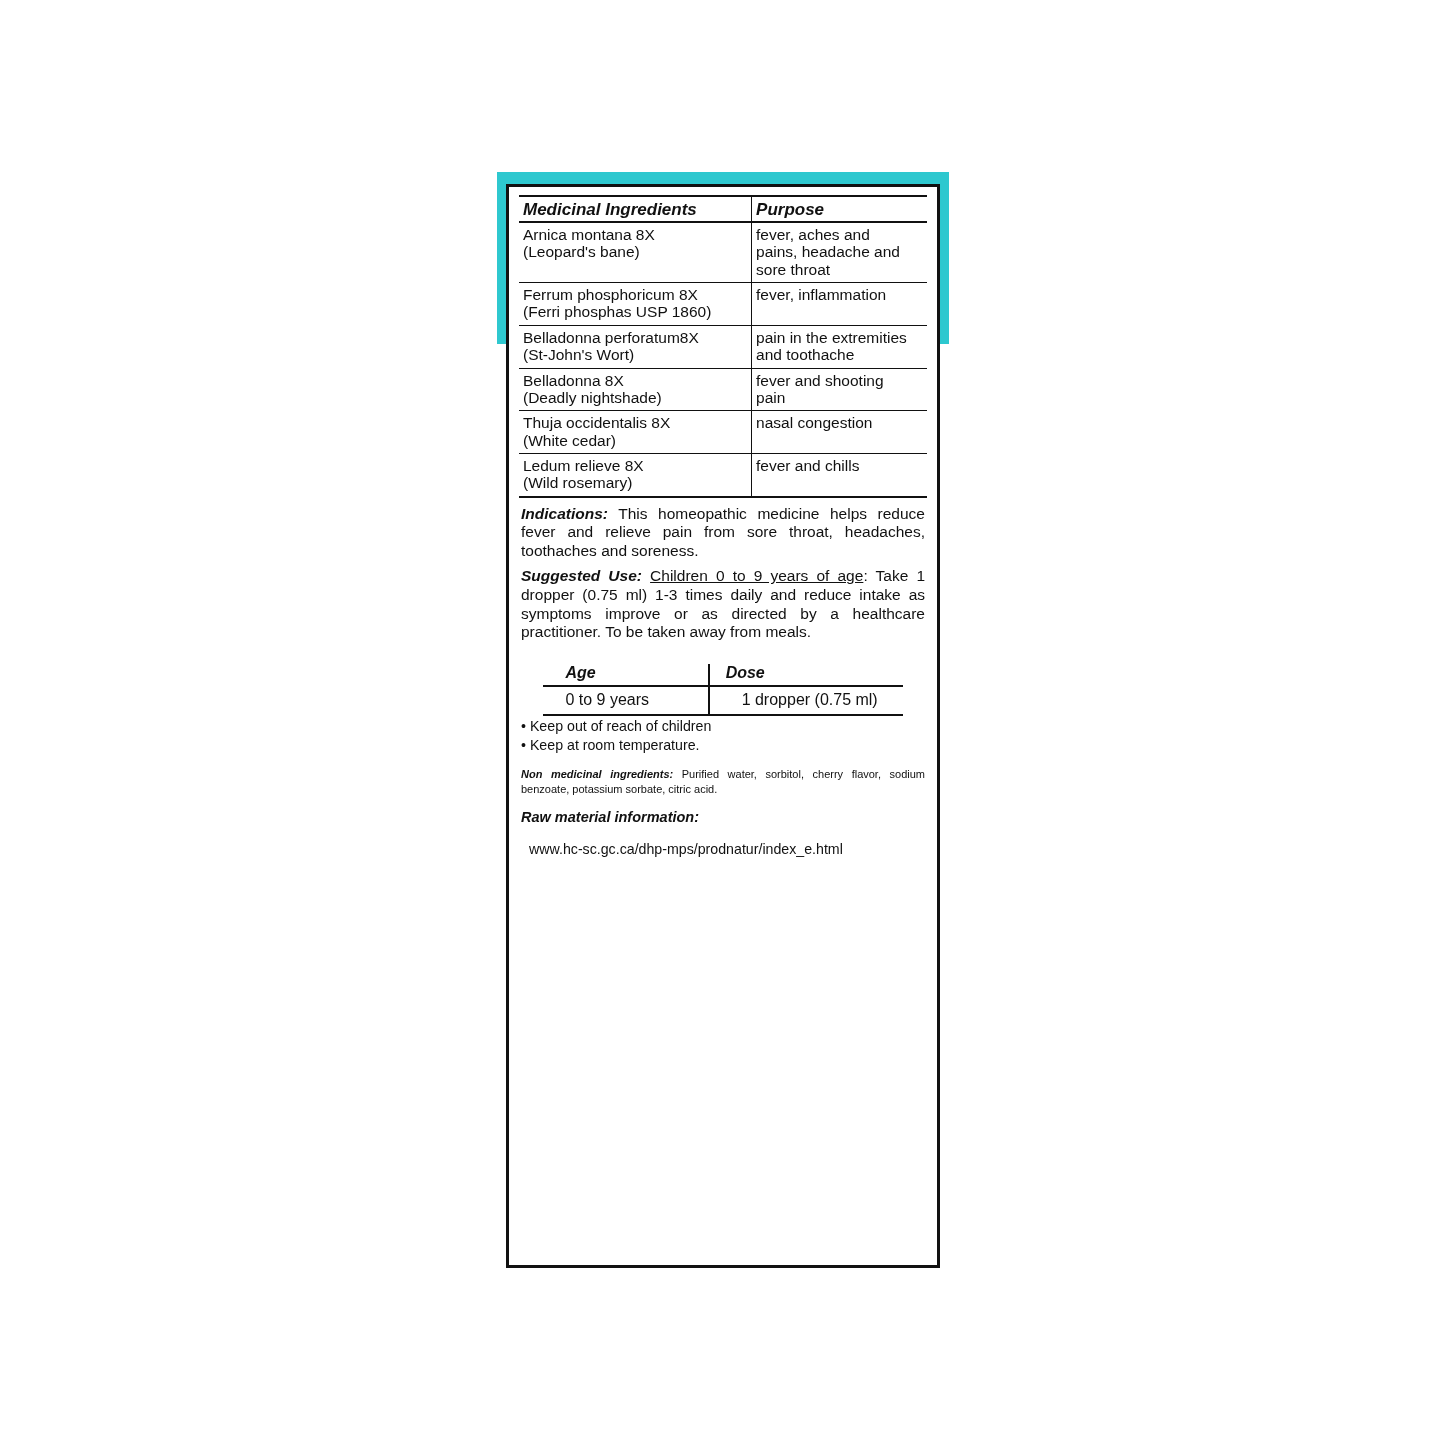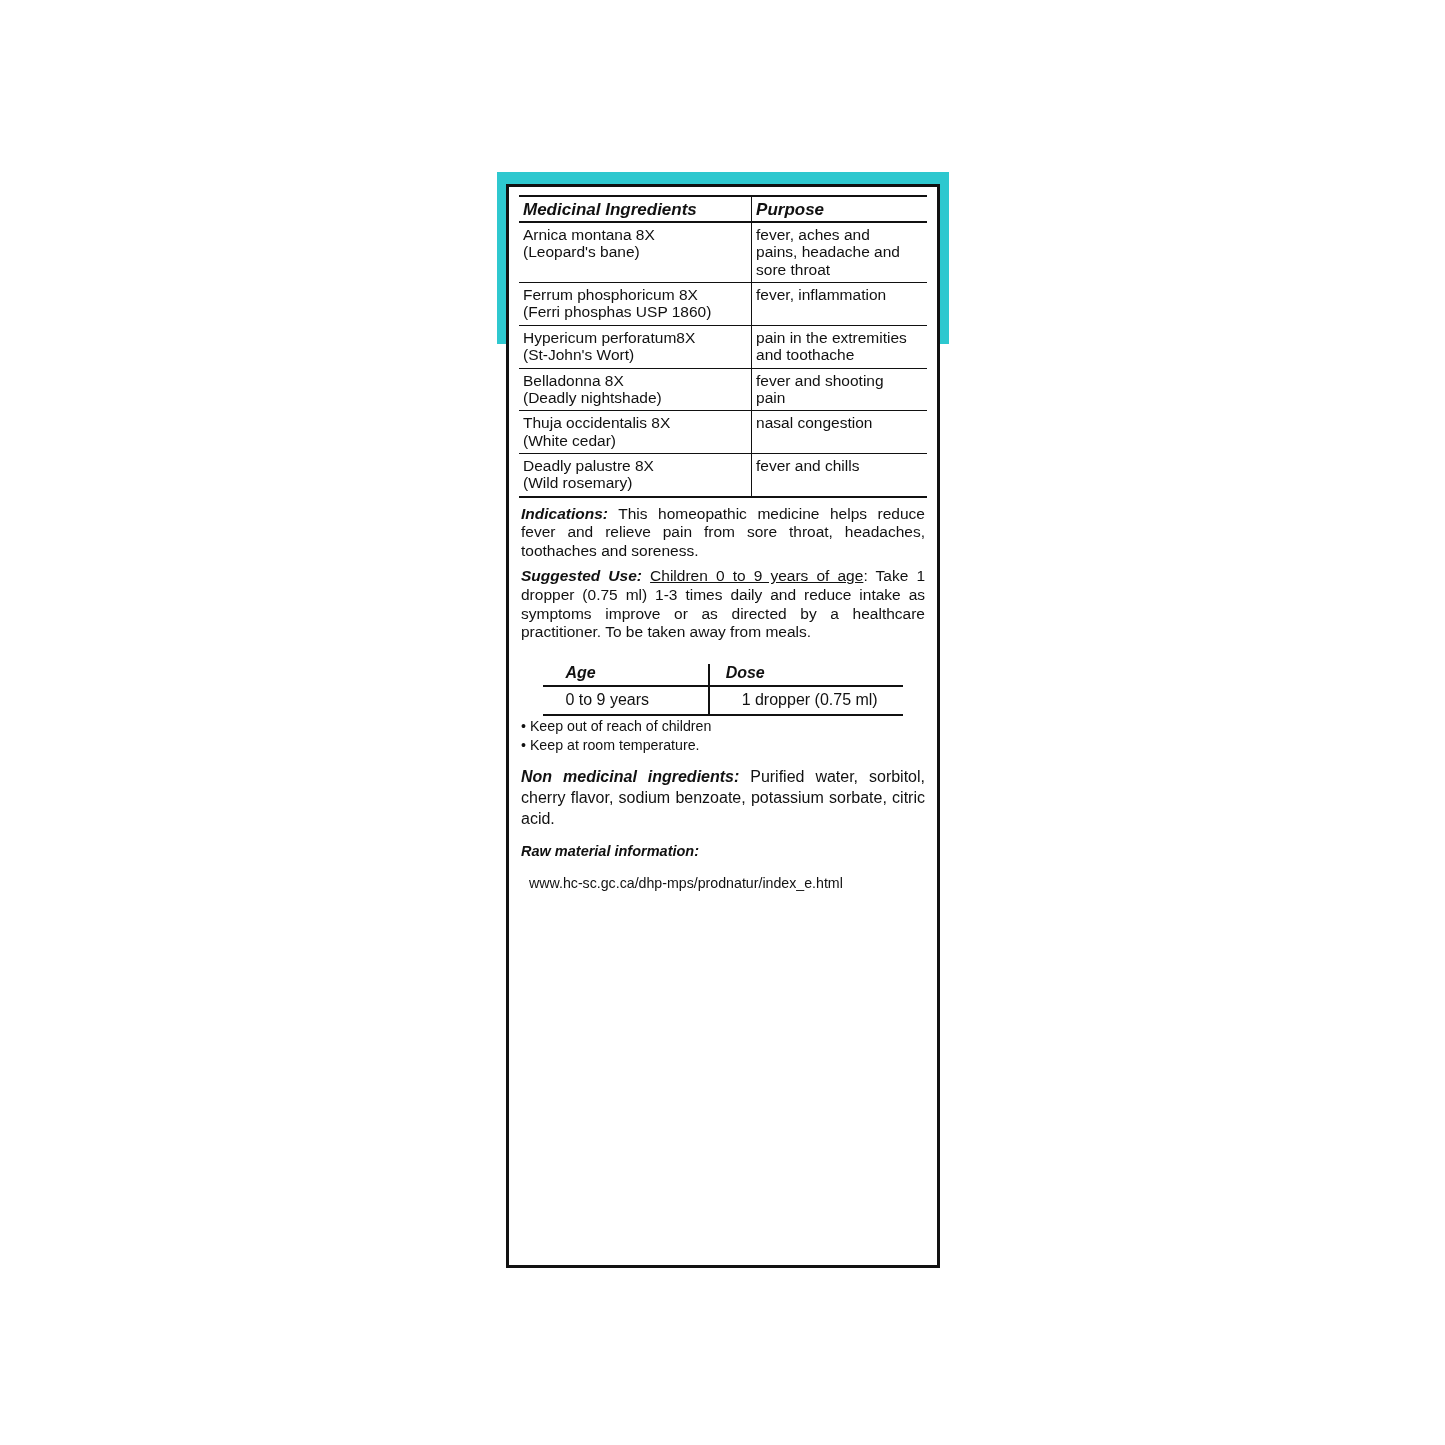--- a/index.html
+++ b/index.html
@@ -128,21 +128,21 @@
     text-align: justify;
     margin: 14px 2px 0 2px;
   }
   .warn .lead { font-weight: bold; font-style: italic; }
   .bullets {
     font-size: 14.2px;
     line-height: 1.32;
     margin: 1px 2px 0 2px;
   }
   .nonmed {
-    font-size: 16px;
+    font-size: 11px;
     line-height: 1.3;
     text-align: justify;
     margin: 13px 2px 0 2px;
   }
   .nonmed .lead { font-weight: bold; font-style: italic; }
   .raw-head {
     font-size: 14.5px;
     font-weight: bold;
     font-style: italic;
     margin: 13px 2px 16px 2px;
@@ -182,42 +182,42 @@
         </tr>
         <tr>
           <td class="col1">
             <span>Ferrum phosphoricum 8X</span>
             <span class="sub">(Ferri phosphas USP 1860)</span>
           </td>
           <td>fever, inflammation</td>
         </tr>
         <tr>
           <td class="col1">
-            <span>Hypericum perforatum8X</span>
+            <span>Belladonna perforatum8X</span>
             <span class="sub">(St-John's Wort)</span>
           </td>
           <td>pain in the extremities and toothache</td>
         </tr>
         <tr>
           <td class="col1">
             <span>Belladonna 8X</span>
             <span class="sub">(Deadly nightshade)</span>
           </td>
           <td>fever and shooting pain</td>
         </tr>
         <tr>
           <td class="col1">
             <span>Thuja occidentalis 8X</span>
             <span class="sub">(White cedar)</span>
           </td>
           <td>nasal congestion</td>
         </tr>
         <tr class="last">
           <td class="col1">
-            <span>Deadly palustre 8X</span>
+            <span>Ledum relieve 8X</span>
             <span class="sub">(Wild rosemary)</span>
           </td>
           <td>fever and chills</td>
         </tr>
       </tbody>
     </table>
 
     <p class="para"><span class="lead">Indications:</span><span> This homeopathic medicine helps reduce fever and relieve pain from sore throat, headaches, toothaches and soreness.</span></p>
 
     <p class="para"><span class="lead">Suggested Use:</span> <span class="underline">Children 0 to 9 years of age</span><span>: Take 1 dropper (0.75 ml) 1-3 times daily and reduce intake as symptoms improve or as directed by a healthcare practitioner. To be taken away from meals.</span></p>

